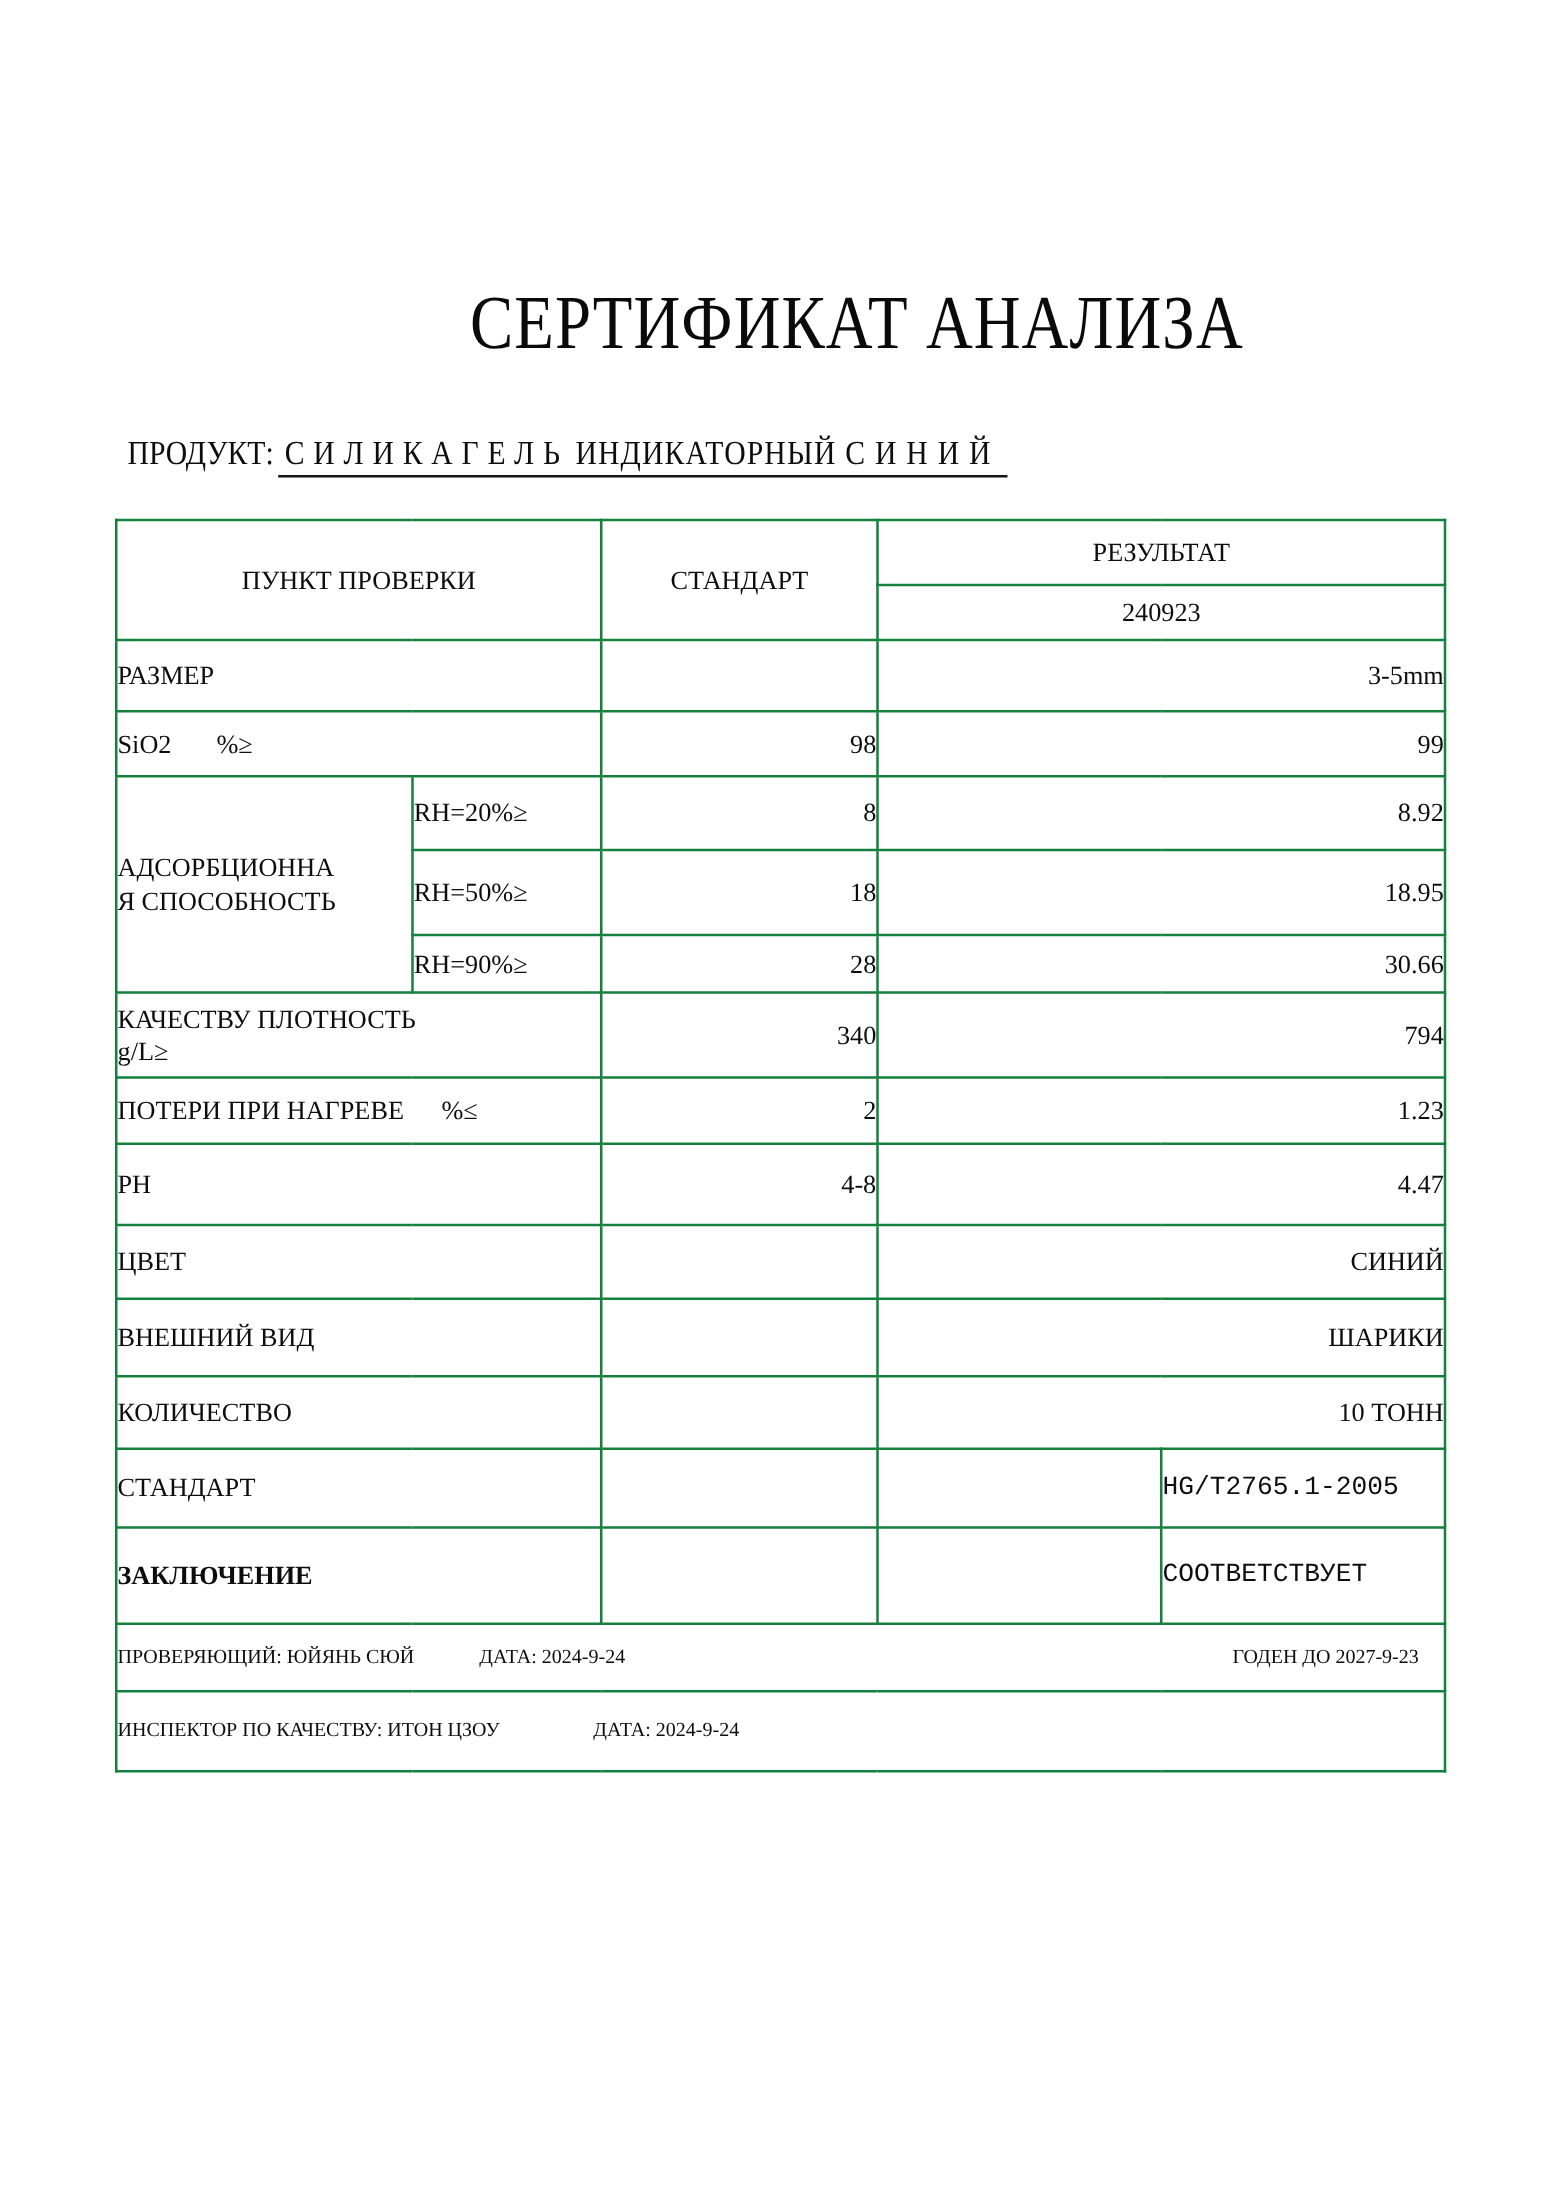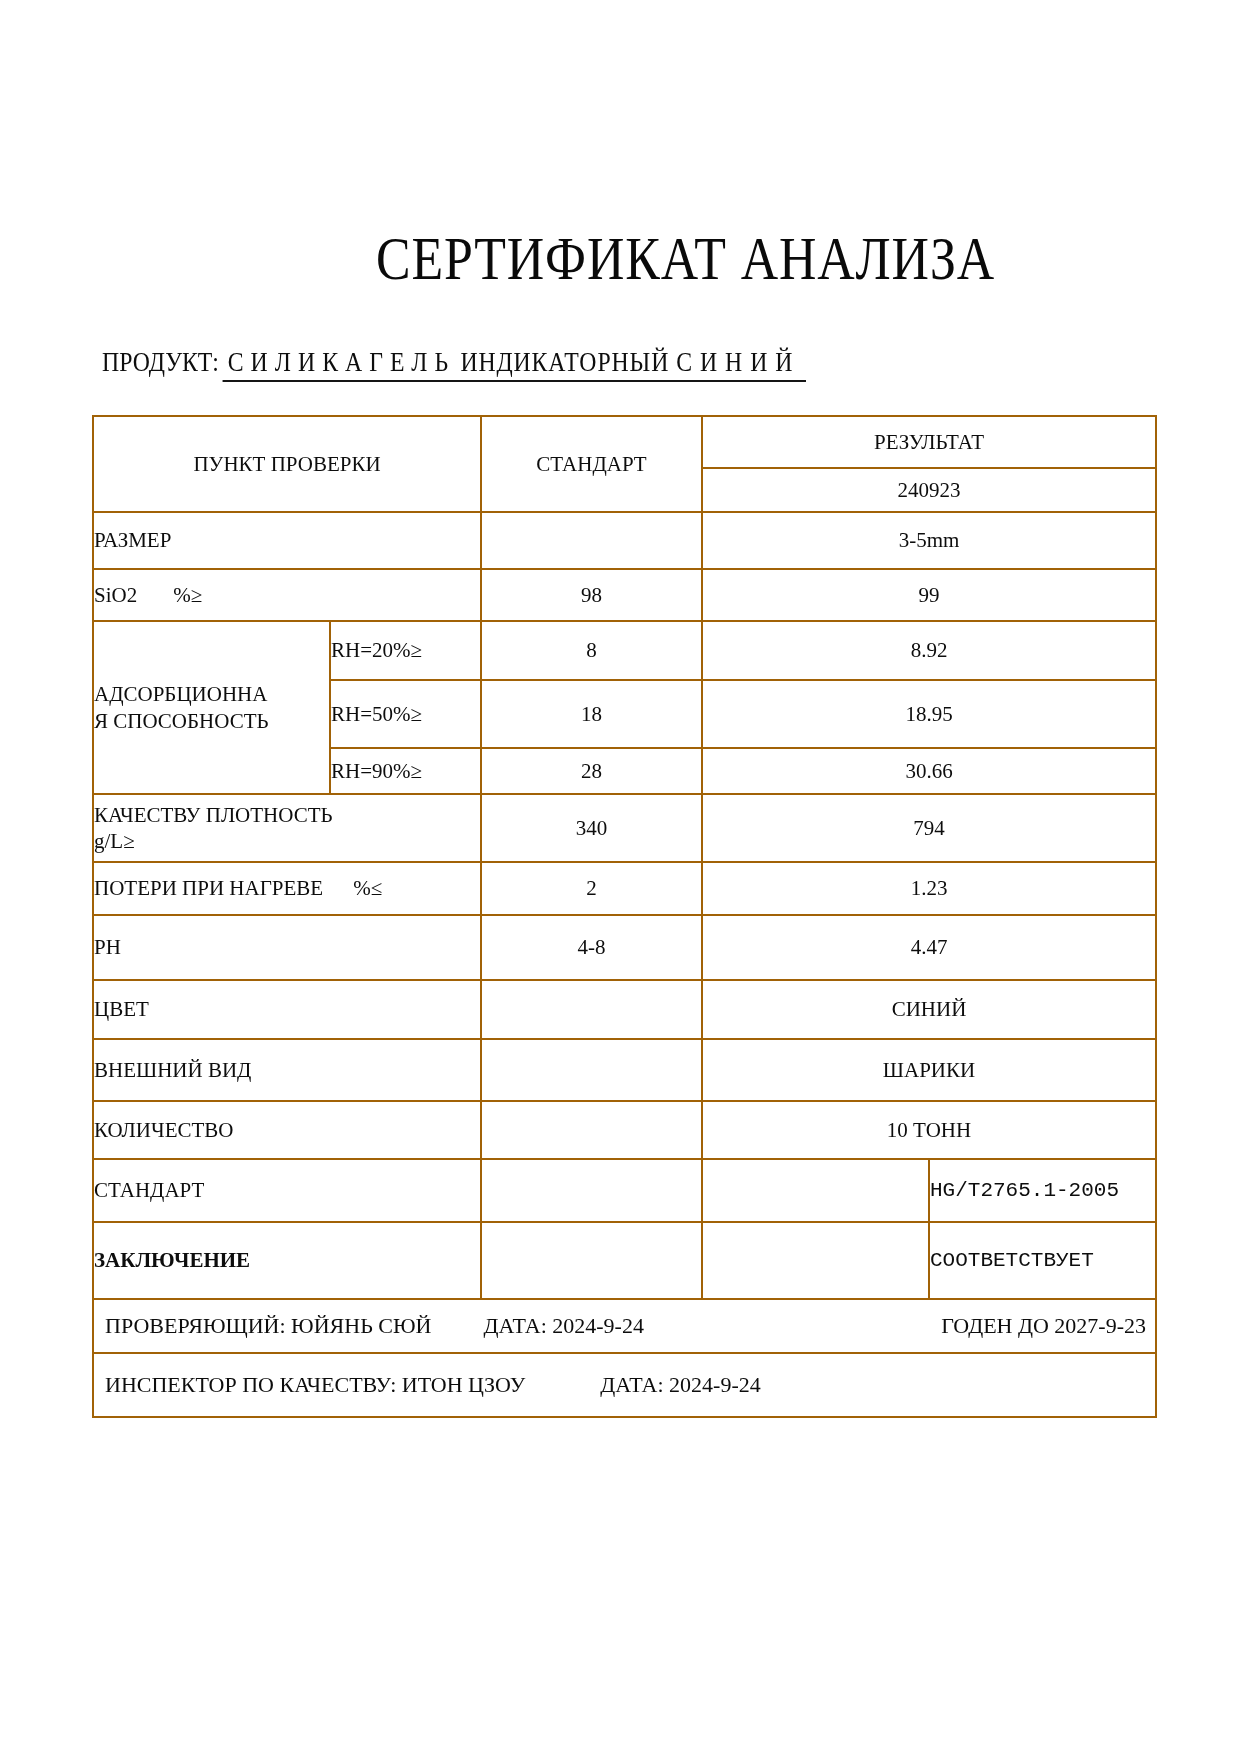--- a/index.html
+++ b/index.html
@@ -42,39 +42,38 @@
   .sp-wide2 { letter-spacing: 9px; margin-left: 8px; }
 
   table.coa {
     position: absolute;
     left: 92px; top: 415px;
     width: 1065px;
     border-collapse: collapse;
     table-layout: fixed;
   }
   table.coa td {
-    border: 2px solid #a16207;
+    border: 2px solid #15803d;
     font-size: 21px;
     vertical-align: middle;
     padding: 0;
     overflow: hidden;
   }
   td.hdr   { text-align: center; font-size: 22px; }
   td.label { text-align: left; padding-left: 11px; }
-  td.val   { text-align: center; margin-top: 44px; }
+  td.val   { text-align: right; margin-top: 44px; }
   td.result4 { text-align: left; padding-left: 5px; font-size: 22px; font-family: Liberation Mono, monospace; }
   td.conclusion-label { text-align: left; padding-left: 11px; font-size: 19px; font-weight: bold; }
   .two-line { line-height: 1.25; }
   .suffix-gap-sio2 { margin-left: 36px; }
   .suffix-gap-loss { margin-left: 30px; }
 
   .footer-flex {
     display: flex;
-    font-size: 22px;
-    padding-left: 11px;
+    font-size: 16px;
     width: 100%;
   }
   .gap-date1 { margin-left: 52px; }
   .valid-right { margin-left: auto; margin-right: 20px; }
   .gap-date2 { margin-left: 75px; }
 </style>
 </head>
 <body>
 
 <div class="page">

